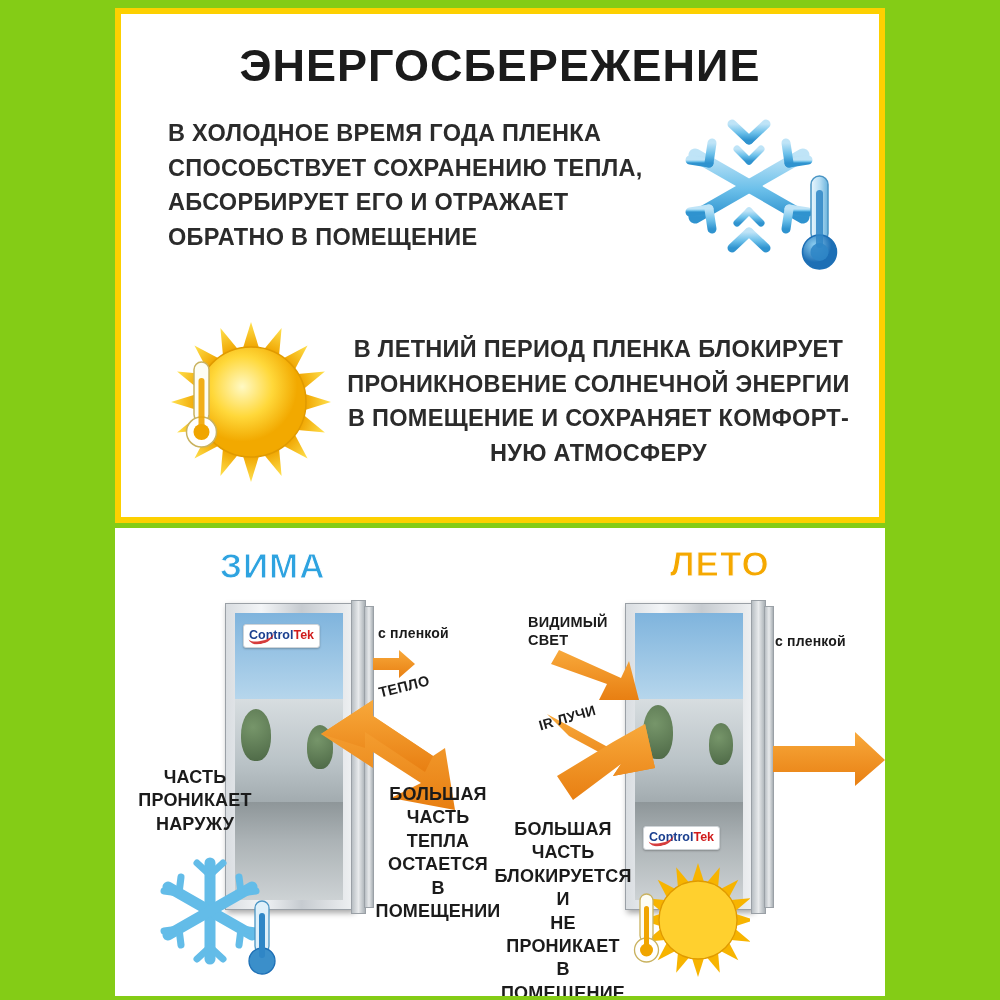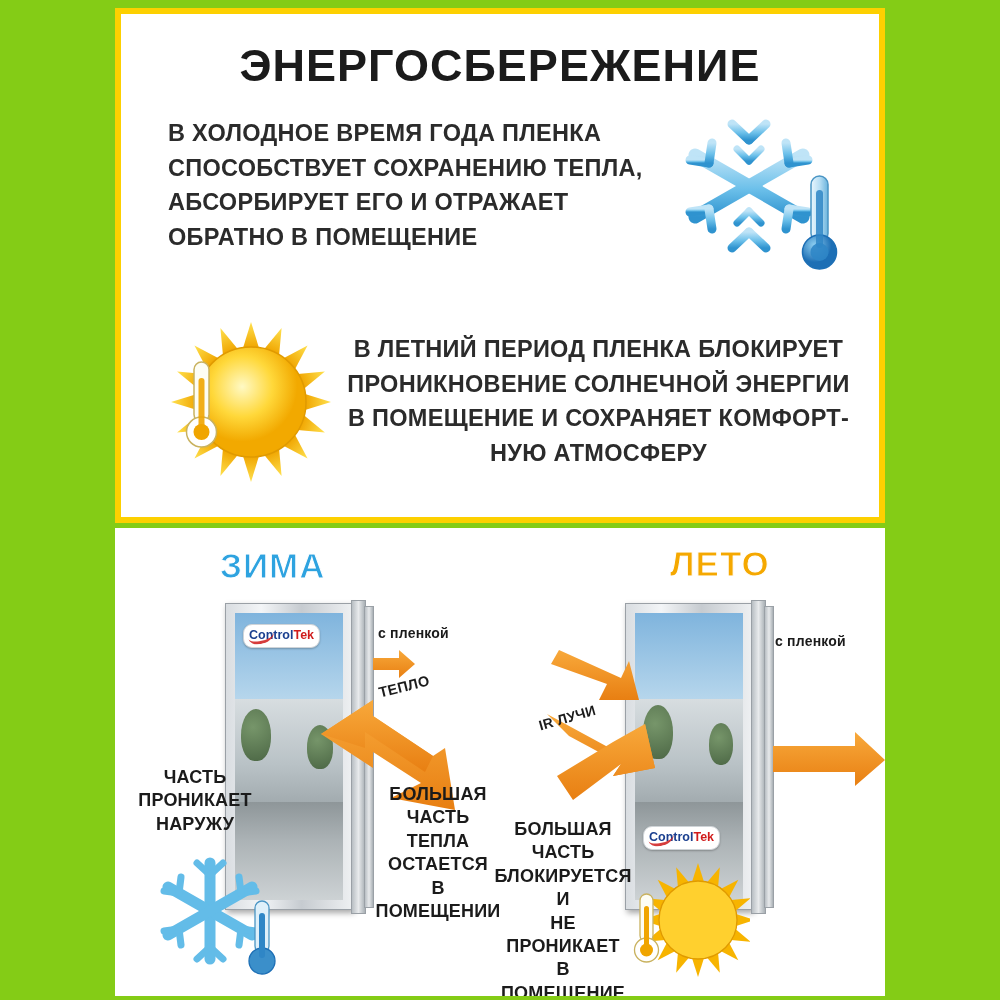--- a/index.html
+++ b/index.html
@@ -117,21 +117,21 @@
     opacity: 0.9;
   }
   .win-side {
     position: absolute;
     background: linear-gradient(90deg,#b8bec3,#e8eaec,#a9b0b5);
     border: 1px solid #9aa0a6;
   }
   .logo-badge {
     position: absolute;
     background: #ffffff;
-    border-radius: 9px;
+    border-radius: 3px;
     border: 1px solid #cfd4d8;
     box-shadow: 0 1px 2px rgba(0,0,0,0.25);
     font-size: 12.5px;
     font-weight: bold;
     line-height: 1;
     padding: 4px 5px 5px 5px;
     white-space: nowrap;
     color: #1a3f8f;
   }
   .logo-badge .tek { color: #d01c1c; }
@@ -353,20 +353,22 @@
     <div class="arrow-label" style="left:262px; top:157px; transform: rotate(-14deg); transform-origin: left top;">ТЕПЛО</div>
 
     <div class="callout center" style="left:20px; top:238px; width:120px; white-space:pre-line;">ЧАСТЬ
 ПРОНИКАЕТ
 НАРУЖУ</div>
 
     <div class="callout center" style="left:258px; top:255px; width:130px; white-space:pre-line;">БОЛЬШАЯ ЧАСТЬ
 ТЕПЛА ОСТАЕТСЯ
 В ПОМЕЩЕНИИ</div>
 
+    <div class="callout" style="left:413px; top:85px; width:115px; font-size:14.5px; white-space:pre-line; line-height:1.25;">ВИДИМЫЙ
+СВЕТ</div>
 
     <div class="arrow-label" style="left:422px; top:190px; font-size:14px; transform: rotate(-16deg); transform-origin:left top;">IR ЛУЧИ</div>
 
     <div class="callout" style="left:660px; top:104px; font-size:14px;">с пленкой</div>
 
     <div class="callout center" style="left:378px; top:290px; width:140px; white-space:pre-line;">БОЛЬШАЯ ЧАСТЬ
 БЛОКИРУЕТСЯ И
 НЕ ПРОНИКАЕТ
 В ПОМЕЩЕНИЕ</div>
 

